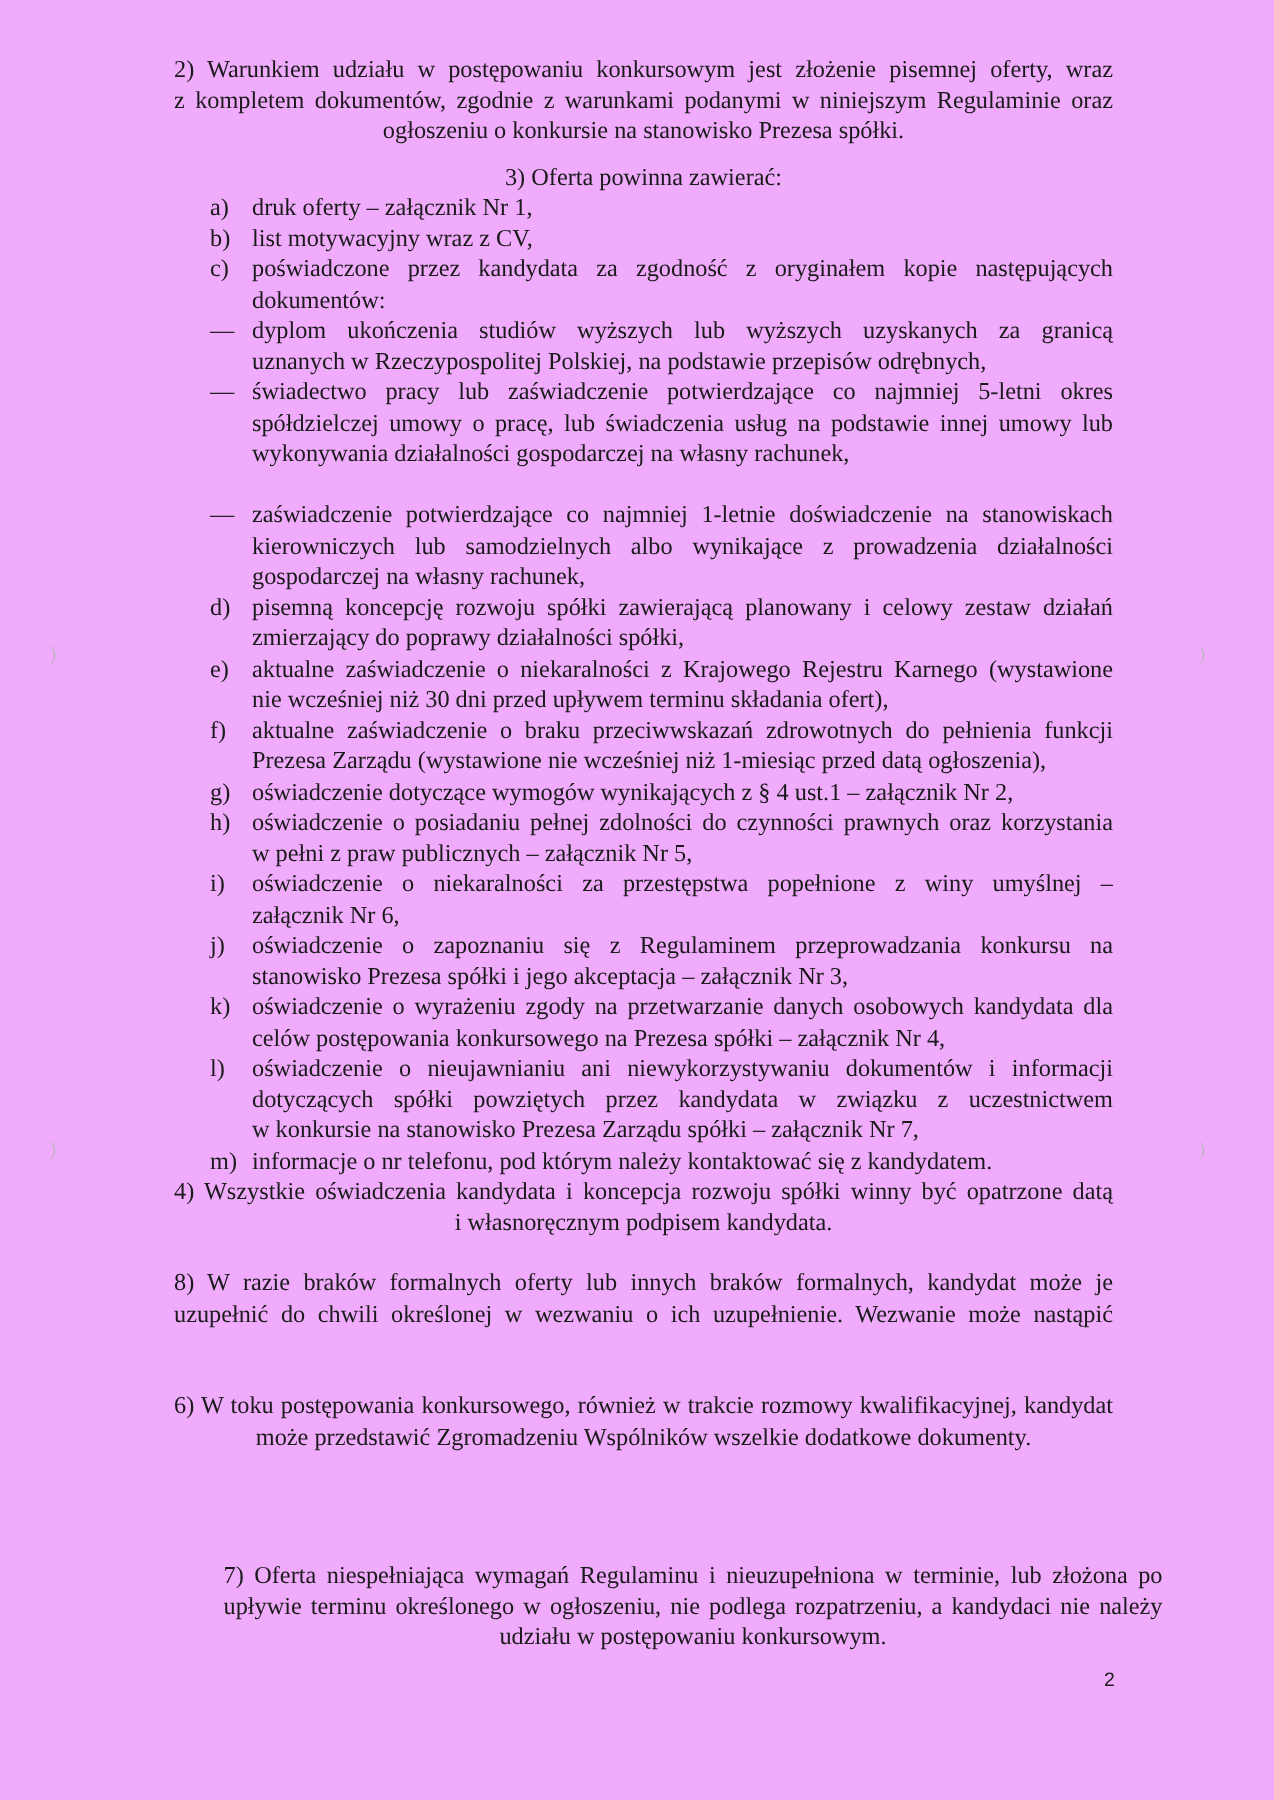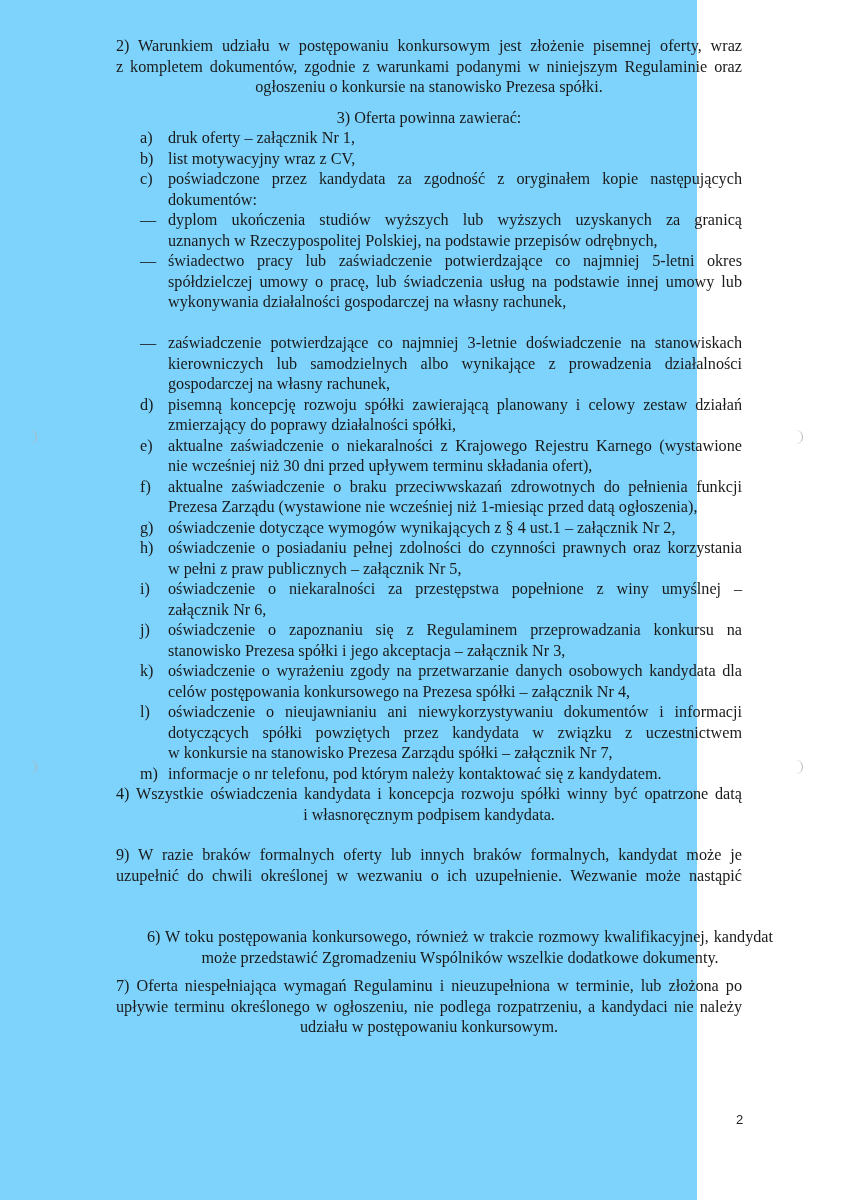--- a/index.html
+++ b/index.html
@@ -1,19 +1,19 @@
 <!DOCTYPE html>
 <html><head>
 <meta charset="utf-8">
 <style>
   html, body { margin: 0; padding: 0; background: #ffffff; }
   body { width: 849px; height: 1200px; position: relative; overflow: hidden; }
   .page {
-    position: absolute; left: 0; top: 0; width: 697px; height: 1200px;
-    background: #7dd3fc; color: #1a1a1a;
+    position: absolute; left: 0; top: 0; width: 849px; height: 1200px;
+    background: #f0abfc; color: #1a1a1a;
     font-family: "Liberation Serif", "DejaVu Serif", serif;
     font-size: 16.2px; line-height: 20.5px;
   }
   .para { position: absolute; left: 116px; width: 626px; text-align: justify; }
   .list-item { position: absolute; left: 140px; width: 602px; }
   .list-item .marker { position: absolute; left: 0; top: 0; width: 26px; }
   .list-item .text { position: absolute; left: 28px; width: 574px; text-align: justify; text-align-last: left; }
   .dash-item { position: absolute; left: 140px; width: 602px; }
   .dash-item .marker { position: absolute; left: 0; top: 0; width: 26px; }
   .dash-item .text { position: absolute; left: 28px; width: 574px; text-align: justify; text-align-last: left; }
@@ -71,21 +71,21 @@
         <span class="marker">—</span>
         <div class="text">
           <span class="justified-line">świadectwo pracy lub zaświadczenie potwierdzające co najmniej 5-letni okres</span>
           <span class="justified-line">spółdzielczej umowy o pracę, lub świadczenia usług na podstawie innej umowy lub</span>
           <span class="last-line">wykonywania działalności gospodarczej na własny rachunek,</span>
         </div>
       </div>
       <div class="dash-item" style="top: 333px;">
         <span class="marker">—</span>
         <div class="text">
-          <span class="justified-line">zaświadczenie potwierdzające co najmniej 3-letnie doświadczenie na stanowiskach</span>
+          <span class="justified-line">zaświadczenie potwierdzające co najmniej 1-letnie doświadczenie na stanowiskach</span>
           <span class="justified-line">kierowniczych lub samodzielnych albo wynikające z prowadzenia działalności</span>
           <span class="last-line">gospodarczej na własny rachunek,</span>
         </div>
       </div>
       <div class="list-item" style="top: 394.5px;">
         <span class="marker">d)</span>
         <div class="text">
           <span class="justified-line">pisemną koncepcję rozwoju spółki zawierającą planowany i celowy zestaw działań</span>
           <span class="last-line">zmierzający do poprawy działalności spółki,</span>
         </div>
@@ -153,30 +153,30 @@
         </div>
       </div>
     </div>
 
   <div class="para" style="top:784px;">
     <span class="justified-line">4) Wszystkie oświadczenia kandydata i koncepcja rozwoju spółki winny być opatrzone datą</span>
     <span class="last-line">i własnoręcznym podpisem kandydata.</span>
   </div>
 
   <div class="para" style="top:845px;">
-    <span class="justified-line">9) W razie braków formalnych oferty lub innych braków formalnych, kandydat może je</span>
+    <span class="justified-line">8) W razie braków formalnych oferty lub innych braków formalnych, kandydat może je</span>
     <span class="justified-line">uzupełnić do chwili określonej w wezwaniu o ich uzupełnienie. Wezwanie może nastąpić</span>
   </div>
 
-  <div class="para" style="top:927px;margin-left:31px;">
+  <div class="para" style="top:927px;">
     <span class="justified-line">6) W toku postępowania konkursowego, również w trakcie rozmowy kwalifikacyjnej, kandydat</span>
     <span class="last-line">może przedstawić Zgromadzeniu Wspólników wszelkie dodatkowe dokumenty.</span>
   </div>
 
-  <div class="para" style="top:976px;">
+  <div class="para" style="top:1040px;margin-left:33px;">
     <span class="justified-line">7) Oferta niespełniająca wymagań Regulaminu i nieuzupełniona w terminie, lub złożona po</span>
     <span class="justified-line">upływie terminu określonego w ogłoszeniu, nie podlega rozpatrzeniu, a kandydaci nie należy</span>
     <span class="last-line">udziału w postępowaniu konkursowym.</span>
   </div>
 
   <div class="page-number">2</div>
 
   <div class="margin-mark" style="left:30px; top:430px;"></div>
   <div class="margin-mark" style="left:30px; top:760px;"></div>
   <div class="margin-mark" style="left:796px; top:430px;"></div>

